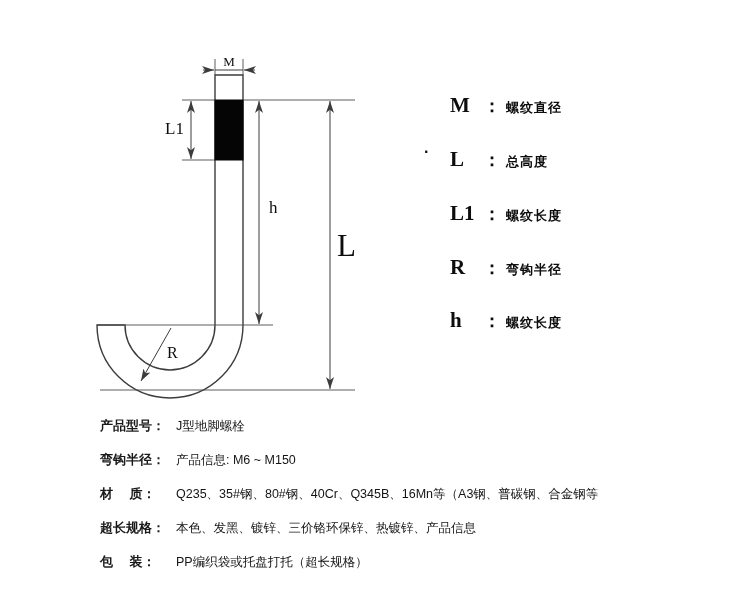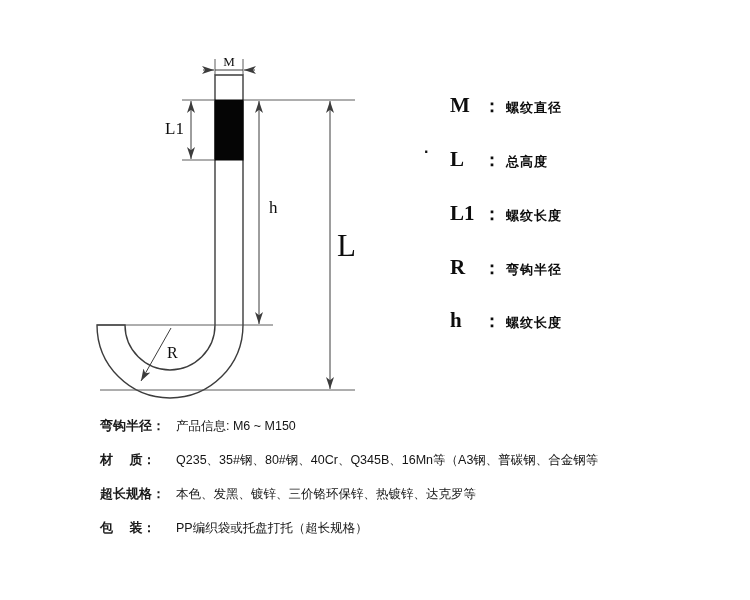--- a/index.html
+++ b/index.html
@@ -126,30 +126,34 @@
     <span class="legend-desc">弯钩半径</span>
   </div>
   <div class="legend-row r5">
     <span class="legend-sym">h</span>
     <span class="legend-colon">：</span>
     <span class="legend-desc">螺纹长度</span>
   </div>
 
   <div class="specs">
     <div class="spec-row">
+      <span class="spec-label">产品型号：</span>
+      <span class="spec-value">J型地脚螺栓</span>
+    </div>
+    <div class="spec-row">
       <span class="spec-label">弯钩半径：</span>
       <span class="spec-value">产品信息: M6 ~ M150</span>
     </div>
     <div class="spec-row">
       <span class="spec-label">材　 质：</span>
       <span class="spec-value">Q235、35#钢、80#钢、40Cr、Q345B、16Mn等（A3钢、普碳钢、合金钢等</span>
     </div>
     <div class="spec-row">
       <span class="spec-label">超长规格：</span>
-      <span class="spec-value">本色、发黑、镀锌、三价铬环保锌、热镀锌、达克罗等</span>
+      <span class="spec-value">本色、发黑、镀锌、三价铬环保锌、热镀锌、产品信息</span>
     </div>
     <div class="spec-row">
       <span class="spec-label">包　 装：</span>
       <span class="spec-value">PP编织袋或托盘打托（超长规格）</span>
     </div>
   </div>
 
 </div>
 
 </body></html>

